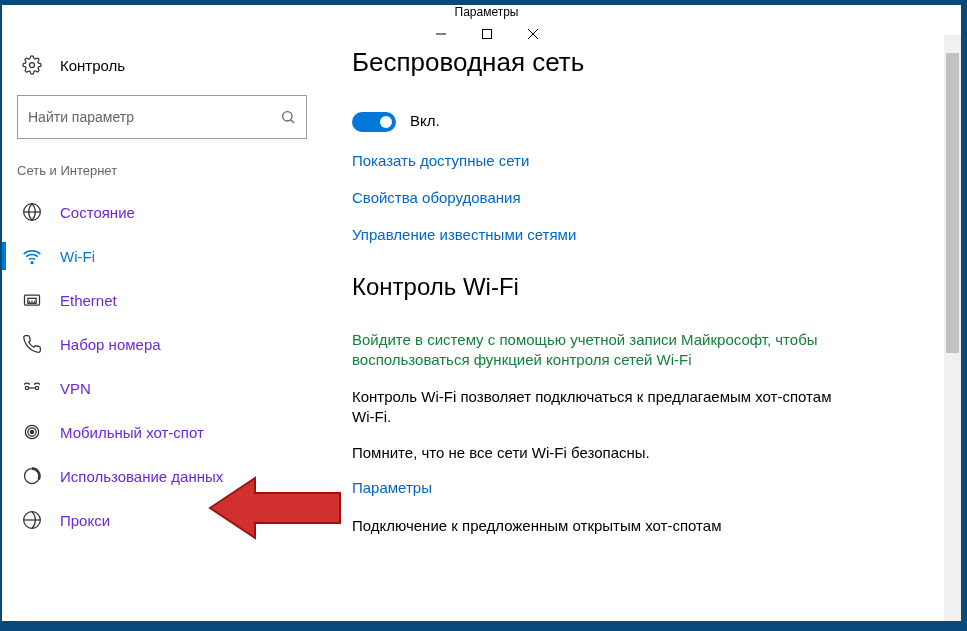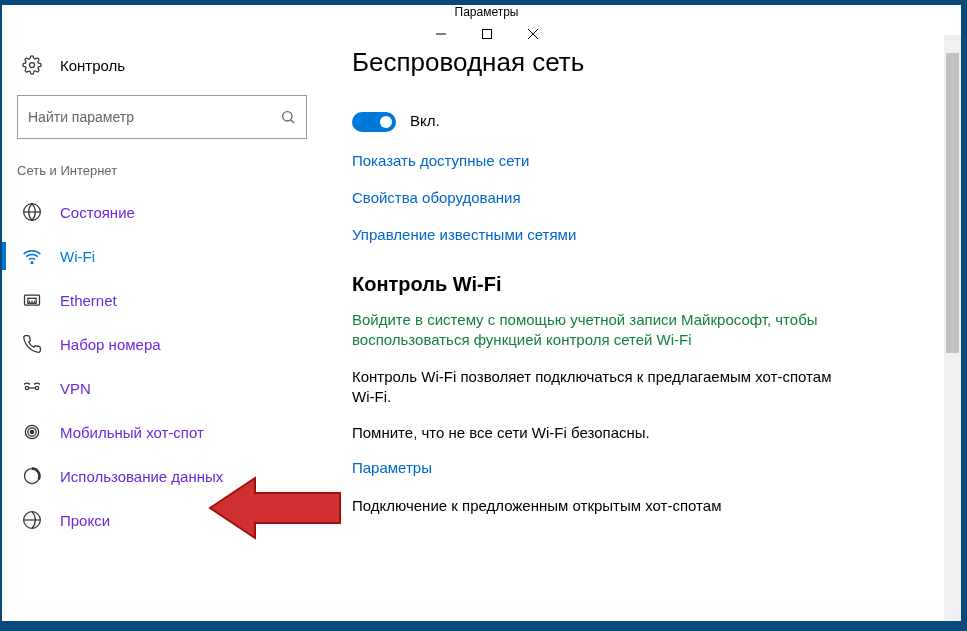--- a/index.html
+++ b/index.html
@@ -27,21 +27,21 @@
     .content h1 { font-size: 26px; font-weight: 400; margin-bottom: 34px; }
     .toggle-row { display: flex; gap: 14px; margin-bottom: 20px; }
     .toggle { width: 44px; height: 20px; border-radius: 10px; position: relative; cursor: pointer; }
     .toggle.on { background: #0078d7; }
     .toggle.off { background: #fff; border: 2px solid #333; }
     .toggle .knob { width: 12px; height: 12px; border-radius: 50%; position: absolute; top: 4px; }
     .toggle.on .knob { background: #fff; right: 4px; }
     .toggle.off .knob { background: #333; left: 3px; top: 2px; width: 12px; height: 12px; }
     .toggle-label { font-size: 15px; }
     .link { color: #0066cc; font-size: 15px; display: block; margin-bottom: 20px; cursor: pointer; }
-    .content h2 { font-size: 20px; font-weight: 700; margin: 30px 0 14px 0; }
+    .content h2 { font-size: 24px; font-weight: 400; margin: 30px 0 29px 0; }
     .body-text { font-size: 15px; color: #15803d; margin-bottom: 16px; max-width: 480px; line-height: 1.35; }
     .body-text.dark { color: #000; }
     .scrollbar-track { position: absolute; right: 0; top: 30px; bottom: 0; width: 17px; background: #f0f0f0; }
     .scrollbar-thumb { position: absolute; left: 2px; right: 2px; top: 18px; height: 300px; background: #c1c1c1; }
     .arrow { position: absolute; left: 200px; top: 468px; pointer-events: none; }
     svg { display: block; }
   </style>
 </head>
 <body>
 

